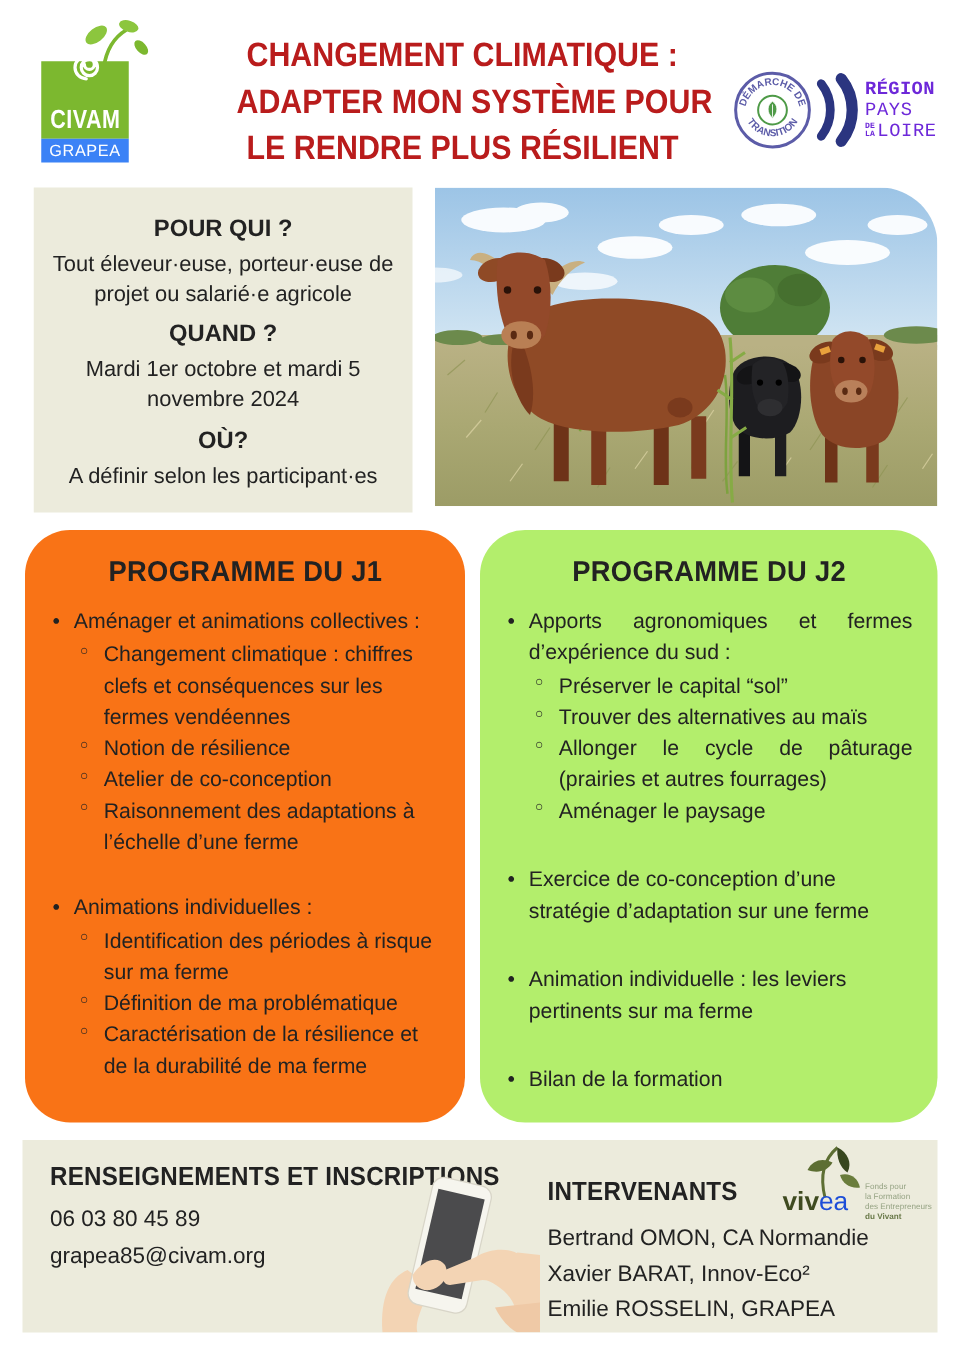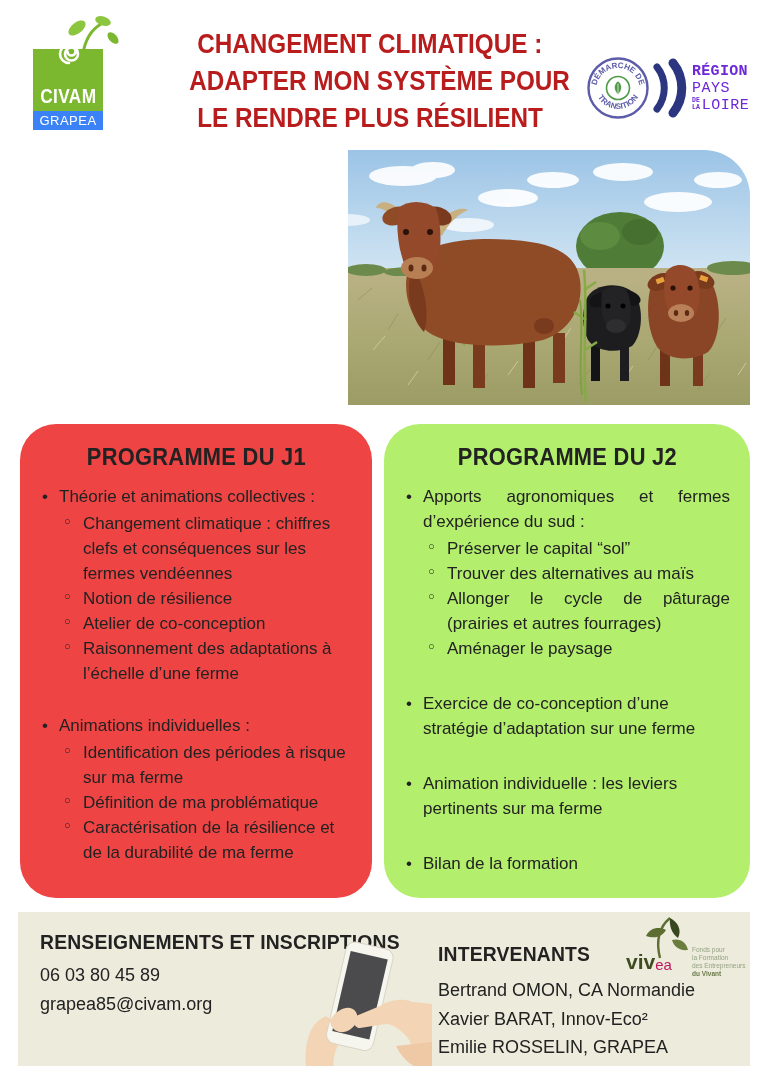--- a/index.html
+++ b/index.html
@@ -33,21 +33,21 @@
   .info-box{position:absolute;left:27px;top:150px;width:303px;height:260px;background:#ecebdc;
             text-align:center;padding:13px 10px;box-sizing:border-box;}
   .info-box h3{margin:10px 0 4px;font-size:19px;}
   .info-box p{margin:0 0 6px;font-size:17.5px;line-height:1.38;}
 
   
   .photo{position:absolute;left:348px;top:150px;width:402px;height:255px;border-radius:0 46px 0 0;overflow:hidden;}
 
   
   .prog{position:absolute;top:424px;border-radius:36px;box-sizing:border-box;padding:18px 20px;}
-  .prog-j1{left:20px;width:352px;height:474px;background:#ef4444;}
+  .prog-j1{left:20px;width:352px;height:474px;background:#f97316;}
   .prog-j2{left:384px;width:366px;height:474px;background:#b3ee6c;}
   .prog h2{margin:2px 0 14px;text-align:center;font-size:23px;letter-spacing:.3px;}
   .prog h2 span{display:inline-block;transform:scaleX(.95);transform-origin:center;white-space:nowrap;}
   ul.l1,ul.l2{list-style:none;margin:0;padding:0;}
   ul.l1>li{position:relative;padding-left:19px;font-size:17px;line-height:1.47;}
   ul.l1>li::before{content:"•";position:absolute;left:2px;top:0;}
   ul.l2>li{position:relative;padding-left:24px;font-size:17px;line-height:1.47;}
   ul.l2{margin-top:2px;}
   ul.l2>li::before{content:"○";position:absolute;left:5px;top:1px;font-size:11px;}
   .gap-lg{margin-top:27px;}
@@ -61,21 +61,21 @@
            transform:scaleX(.92);transform-origin:left center;}
   .contact p,.speakers p{margin:3px 0;font-size:18px;line-height:1.42;}
   .contact p:first-of-type{margin-top:9px;}
   .phone-wrap{position:absolute;left:278px;top:22px;width:136px;height:132px;}
   .speakers{position:absolute;left:420px;top:30px;width:300px;}
   .speakers .f-title{display:inline-block;}
   .speakers .lines{margin-top:12px;}
   .vivea{position:absolute;left:188px;top:-28px;width:150px;height:72px;}
   .vivea-row{position:absolute;left:0;top:40px;display:flex;align-items:flex-end;}
   .vivea-bold{font-weight:700;font-size:21px;color:#3f4b20;line-height:.8;}
-  .vivea-light{font-size:15px;color:#be185d;line-height:.8;}
+  .vivea-light{font-size:21px;color:#1d4ed8;line-height:.8;}
   .vivea-tag{position:absolute;left:66px;top:32px;font-size:6.5px;color:#96a384;line-height:1.25;}
   .vivea-tag .vb{font-weight:700;color:#6a7a4a;}
 </style>
 </head>
 <body>
 
 <div class="page">
 
   <div class="civam-logo">
     <svg class="civam-sprig" width="60" height="40" viewBox="0 0 60 40">
@@ -125,20 +125,28 @@
       <span class="region-l3">
         <span class="region-dela">
           <span>DE</span>
           <span>LA</span>
         </span>
         <span class="region-loire">LOIRE</span>
       </span>
     </div>
   </div>
 
+  <section class="info-box">
+    <h3>POUR QUI ?</h3>
+    <p>Tout éleveur·euse, porteur·euse de projet ou salarié·e agricole</p>
+    <h3>QUAND ?</h3>
+    <p>Mardi 1er octobre et mardi 5 novembre 2024</p>
+    <h3>OÙ?</h3>
+    <p>A définir selon les participant·es</p>
+  </section>
 
   <div class="photo">
     <svg width="402" height="255" viewBox="0 0 402 255">
       <defs>
         <linearGradient id="sky" x1="0" y1="0" x2="0" y2="1">
           <stop offset="0" stop-color="#9cc4e6"></stop>
             <stop offset="1" stop-color="#d3e6f3"></stop>
         </linearGradient>
         <linearGradient id="grass" x1="0" y1="0" x2="0" y2="1">
           <stop offset="0" stop-color="#b9b184"></stop>
@@ -240,21 +248,21 @@
       <g stroke="#86ab45" stroke-width="2.5" fill="none">
         <path d="M236,120 C240,160 234,210 238,252"></path>
         <path d="M236,140 l12,-8 M238,170 l-12,-8 M237,200 l12,-8"></path>
       </g>
     </svg>
   </div>
 
   <section class="prog prog-j1">
     <h2><span>PROGRAMME DU J1</span></h2>
     <ul class="l1">
-      <li><span>Théorie et animations collectives :</span>
+      <li><span>Aménager et animations collectives :</span>
         <ul class="l2">
           <li>Changement climatique : chiffres clefs et conséquences sur les fermes vendéennes</li>
           <li>Notion de résilience</li>
           <li>Atelier de co-conception</li>
           <li>Raisonnement des adaptations à l’échelle d’une ferme</li>
         </ul>
       </li>
       <li class="gap-lg"><span>Animations individuelles :</span>
         <ul class="l2">
           <li>Identification des périodes à risque sur ma ferme</li>

